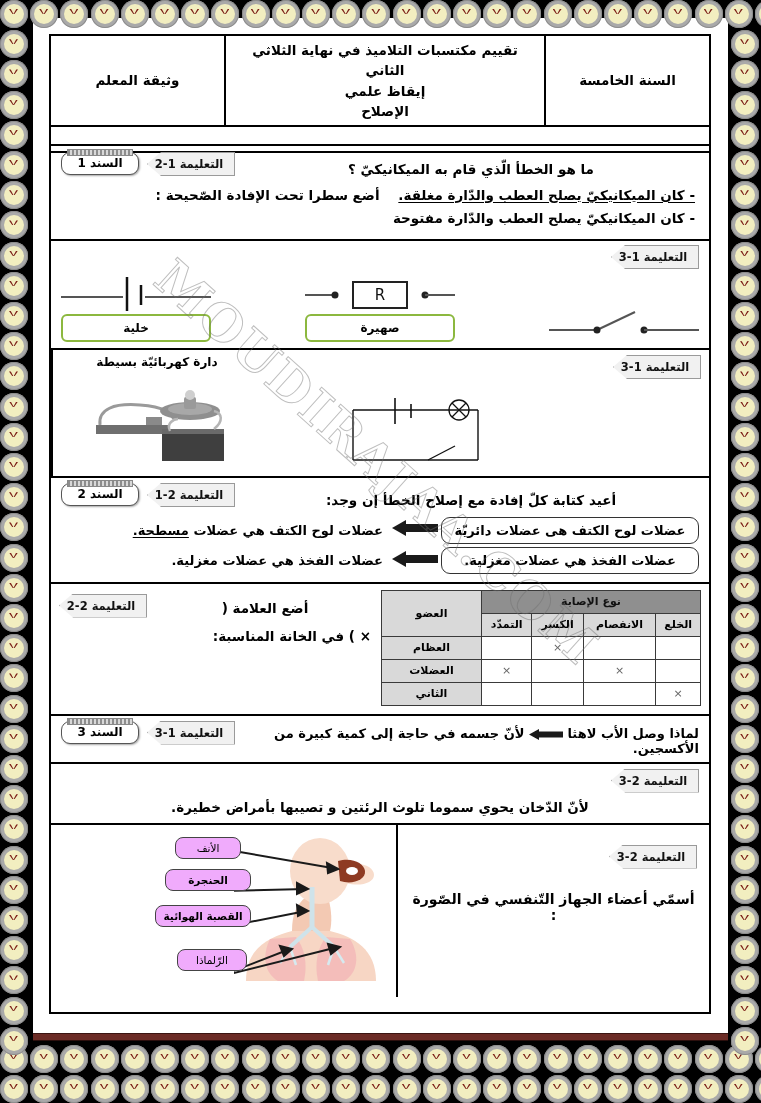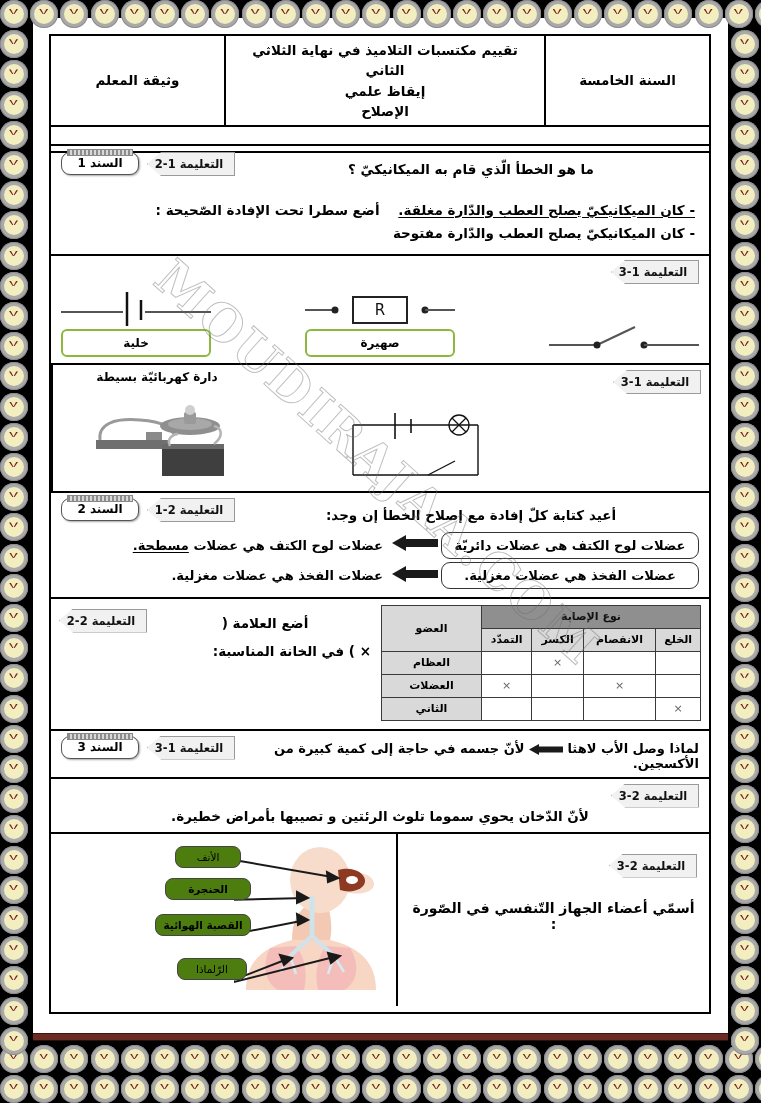--- a/index.html
+++ b/index.html
@@ -106,21 +106,21 @@
     min-width:88px; text-align:center;
   }
 
   .ln { font-size:13.5px; font-weight:700; line-height:1.75; }
   .u  { text-decoration:underline; text-underline-offset:2px; }
 
   
   .sec1 { padding:6px 10px 8px; }
   .sec1-top { display:flex; align-items:flex-start; gap:8px; }
   .sec1-q { flex:1; text-align:center; padding-top:6px; }
-  .sec1-body { margin-top:17px; }
+  .sec1-body { margin-top:2px; }
   .sec1-line { text-align:right; padding-right:4px; }
 
   
   .sec2 { padding:4px 10px 6px; }
   .sec2-top { display:flex; align-items:flex-start; gap:8px; }
   .sec2-title { flex:1; text-align:center; padding-top:8px; font-size:14px; font-weight:700;}
   .circuit-row { display:flex; justify-content:space-between; align-items:flex-end; gap:6px; margin-top:2px; }
   .cc { width:150px; }
   .cc-sym { height:40px; position:relative; }
   .cc-lbl {
@@ -167,31 +167,31 @@
   .sec5-line2 { text-align:right; padding-right:4px; }
 
   
   .sec6 { padding:5px 10px 6px; }
   .sec6-top { display:flex; align-items:flex-start; gap:8px; }
   .sec6-q { flex:1; text-align:right; font-size:13px; font-weight:700; padding-top:5px; }
 
   .sec7 { padding:5px 10px 8px; }
   .sec7-top { display:flex; align-items:flex-start; gap:8px; }
   .sec7-q { flex:1; text-align:center; font-size:13.5px; font-weight:700; padding-top:5px; }
-  .sec7-ans { text-align:center; font-size:13.5px; font-weight:700; margin-top:0; }
+  .sec7-ans { text-align:center; font-size:13.5px; font-weight:700; margin-top:6px; }
 
   
   .sec8 { display:flex; height:172px; }
   .sec8-right { flex:1; border-left:2px solid #000; padding:20px 12px; }
   .sec8-right-top { display:flex; justify-content:flex-start; }
   .sec8-title { text-align:center; font-size:14px; font-weight:700; margin-top:22px; }
   .sec8-left { width:345px; padding:6px; position:relative; }
   .resp-stage { position:relative; width:100%; height:158px; }
   .resp-lbl {
-    position:absolute; border:1.5px solid #444; border-radius:8px; background:#4d7c0f;
+    position:absolute; border:1.5px solid #444; border-radius:8px; background:#f0abfc;
     font-size:10.5px; font-weight:700; padding:4px 7px; text-align:center; z-index:3;
     white-space:nowrap;
   }
   .thin { font-weight:400; }
   .resp-img { position:absolute; right:6px; top:0; width:150px; height:158px; }
   .inline-arrow { vertical-align:middle; }
 </style>
 </head>
 <body>
 

